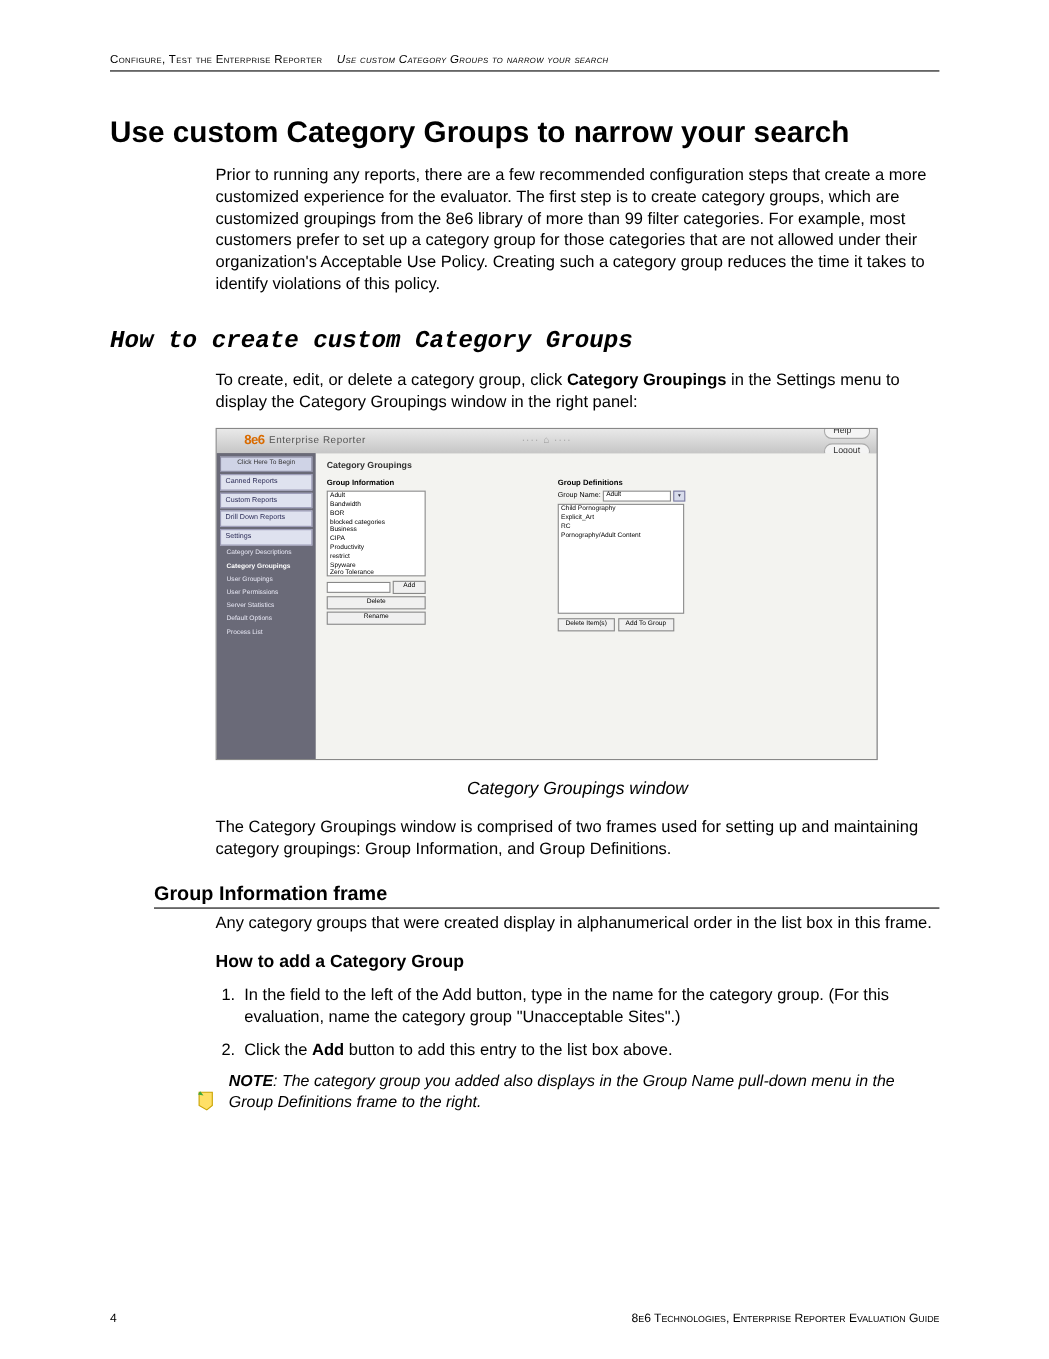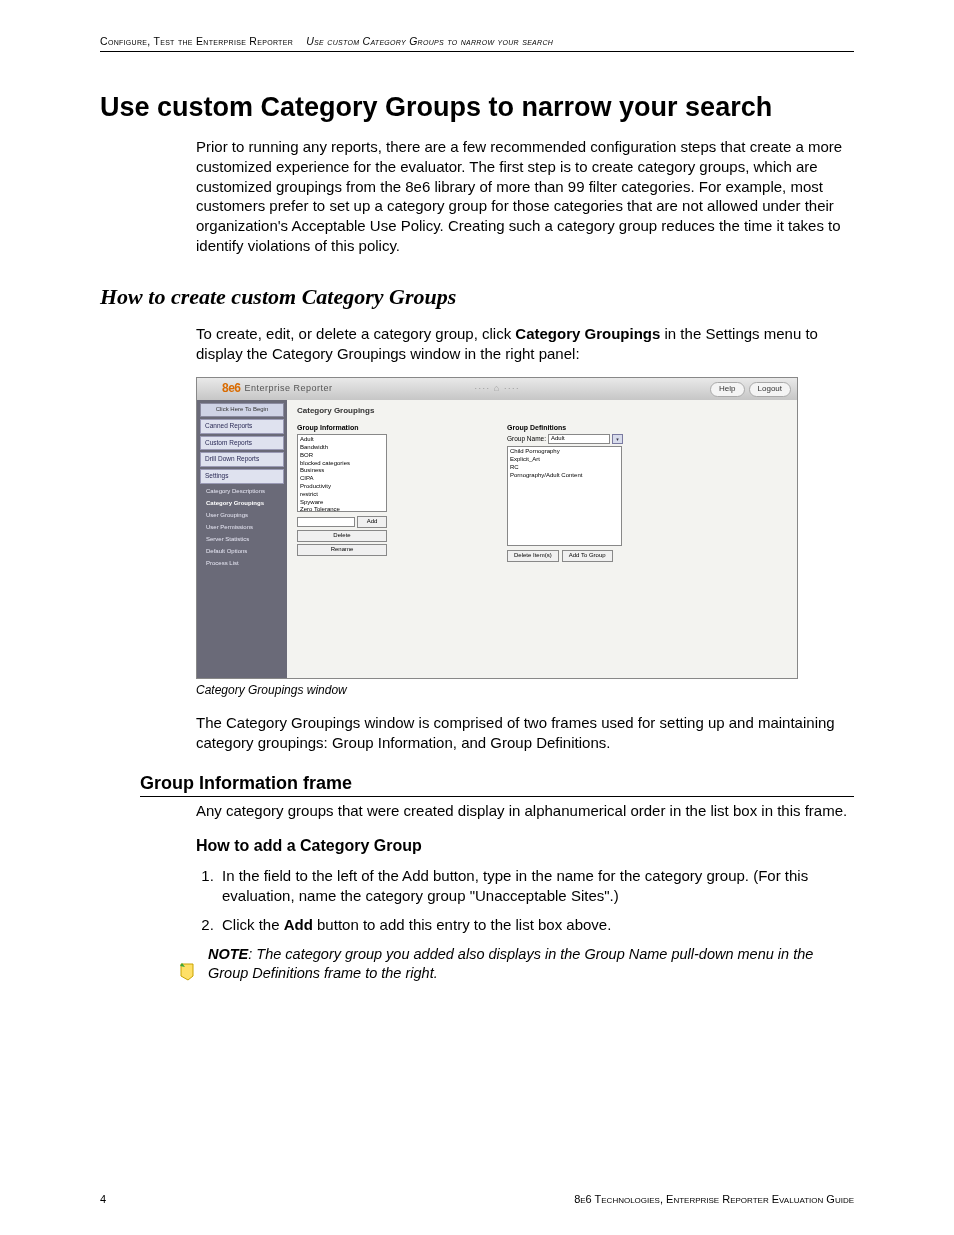--- a/index.html
+++ b/index.html
@@ -7,21 +7,21 @@
     padding: 0;
     font-family: Arial, Helvetica, sans-serif;
     background: #fff;
     color: #000;
   }
   .page {
     width: 954px;
     height: 1235px;
     position: relative;
     box-sizing: border-box;
-    padding: 35px 100px 0 100px;
+    padding: 48px 100px 0 100px;
   }
   .running-header {
     font-family: Arial, sans-serif;
     font-size: 10.5px;
     font-variant: small-caps;
     letter-spacing: 0.3px;
     padding-bottom: 4px;
     border-bottom: 1px solid #000;
     margin-bottom: 40px;
   }
@@ -36,40 +36,41 @@
     margin-left: 96px;
     font-size: 15px;
     line-height: 1.32;
   }
   .body-text p { margin: 0 0 14px 0; }
   h2.section {
     font-size: 22px;
     font-style: italic;
     font-weight: bold;
     margin: 28px 0 14px 0;
-    font-family: Liberation Serif, serif;
+    font-family: Liberation Mono, monospace;
   }
   h3.subsection {
     font-size: 18px;
     font-weight: bold;
     margin: 20px 0 4px 0;
     padding-bottom: 2px;
     border-bottom: 1px solid #000;
     font-family: Arial, sans-serif;
   }
   h4.minor {
     font-size: 16px;
     font-weight: bold;
     margin: 14px 0 10px 0;
     font-family: Arial, sans-serif;
   }
   .figure-caption {
-    font-size: 12px;
+    font-size: 16px;
     font-style: italic;
-    margin: 4px 0 14px 0;
+    margin: 16px 0 14px 0;
+    text-align: center;
   }
   ol.steps {
     margin: 0 0 10px 0;
     padding-left: 22px;
     font-size: 15px;
     line-height: 1.32;
   }
   ol.steps li { margin-bottom: 10px; padding-left: 4px; }
   .note-row {
     display: flex;
@@ -137,20 +138,21 @@
     left: 50%;
     transform: translateX(-50%);
     font-size: 9px;
     color: #999;
     letter-spacing: 1px;
   }
   .ss-tb-buttons {
     margin-left: auto;
     display: flex;
     gap: 4px;
+    flex-direction: column;
   }
   .ss-tb-btn {
     font-size: 8px;
     background: #f4f4f4;
     border: 1px solid #aaa;
     border-radius: 8px;
     padding: 1px 8px;
     color: #333;
   }
   .ss-body {

